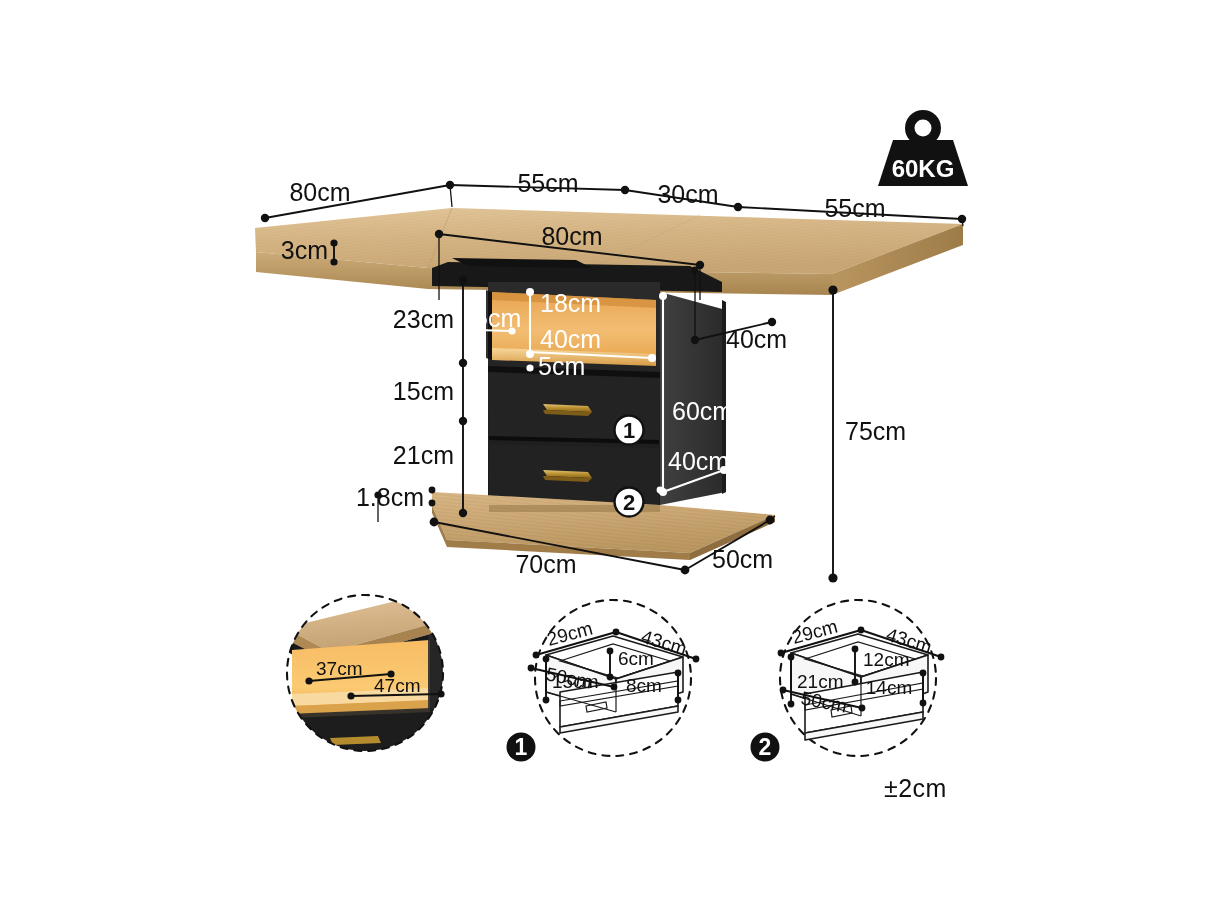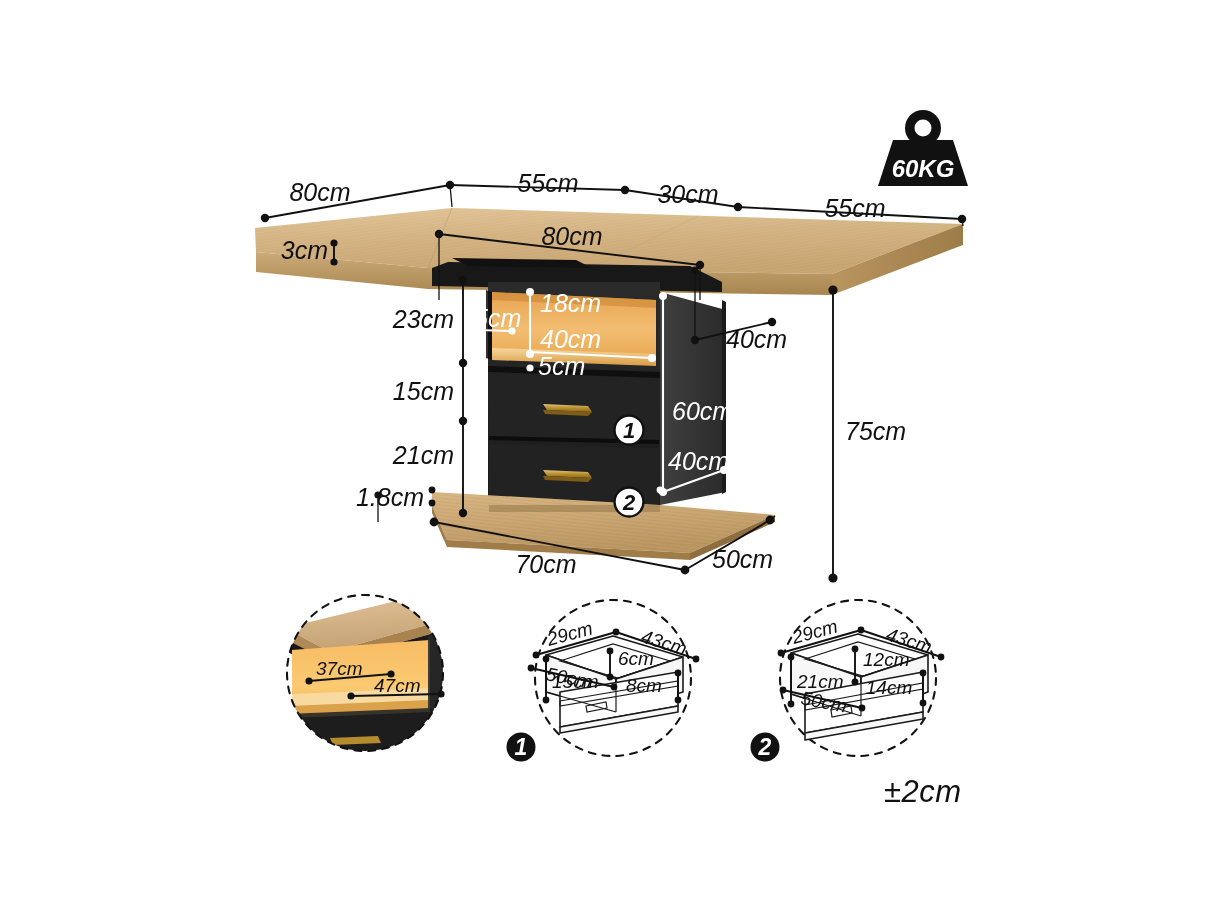--- a/index.html
+++ b/index.html
@@ -2,40 +2,40 @@
 <html><head>
 <meta charset="utf-8">
 <title>Dining Table Dimension Diagram</title>
 <style>
   html,body{margin:0;padding:0;background:#ffffff;}
   body{
     width:1220px;height:915px;position:relative;overflow:hidden;
     font-family:"Liberation Sans","DejaVu Sans",sans-serif;
     color:#111;
   }
-  #stage{position:absolute;inset:0;font-style:italic;}
+  #stage{position:absolute;inset:0;}
   svg.layer{position:absolute;left:0;top:0;width:1220px;height:915px;overflow:visible;}
   .dimtext{
     font-family:"Liberation Sans","DejaVu Sans",sans-serif;
     font-size:25px;fill:#111;font-weight:400;
   }
   .dimtext.white{fill:#ffffff;}
   .dimtext.cal{font-size:19px;}
   .dimline{stroke:#111;stroke-width:1.9;fill:none;}
   .dimline.white{stroke:#ffffff;stroke-width:2.1;}
   .leader{stroke:#111;stroke-width:1.3;fill:none;}
   .dot{fill:#111;}
   .dot.white{fill:#ffffff;}
   .callout-circle{fill:none;stroke:#111;stroke-width:2.1;stroke-dasharray:7 7;stroke-linecap:round;}
   .badge-bg{fill:#ffffff;stroke:none;}
   .badge-ring{fill:none;stroke:#111;stroke-width:2.4;}
   .badge-num{font-family:"Liberation Sans","DejaVu Sans",sans-serif;font-size:22px;font-weight:700;fill:#111;text-anchor:middle;}
   .badge-num-inv{font-family:"Liberation Sans","DejaVu Sans",sans-serif;font-size:23px;font-weight:700;fill:#ffffff;text-anchor:middle;}
   .tol{
-    position:absolute;font-size:31px;letter-spacing:.5px;color:#111;
+    position:absolute;font-size:25px;letter-spacing:.5px;color:#111;
     font-family:"Liberation Sans","DejaVu Sans",sans-serif;
   }
   .weight-badge{position:absolute;}
   .weight-text{
     font-family:"Liberation Sans","DejaVu Sans",sans-serif;
     font-size:24px;font-weight:700;fill:#ffffff;text-anchor:middle;
   }
   .drw{stroke:#1b1b1b;stroke-width:1.6;fill:#ffffff;stroke-linejoin:round;}
   .drw-f{stroke:#1b1b1b;stroke-width:1.6;fill:#f7f7f7;stroke-linejoin:round;}
   .drw-thin{stroke:#1b1b1b;stroke-width:1.2;fill:none;}

